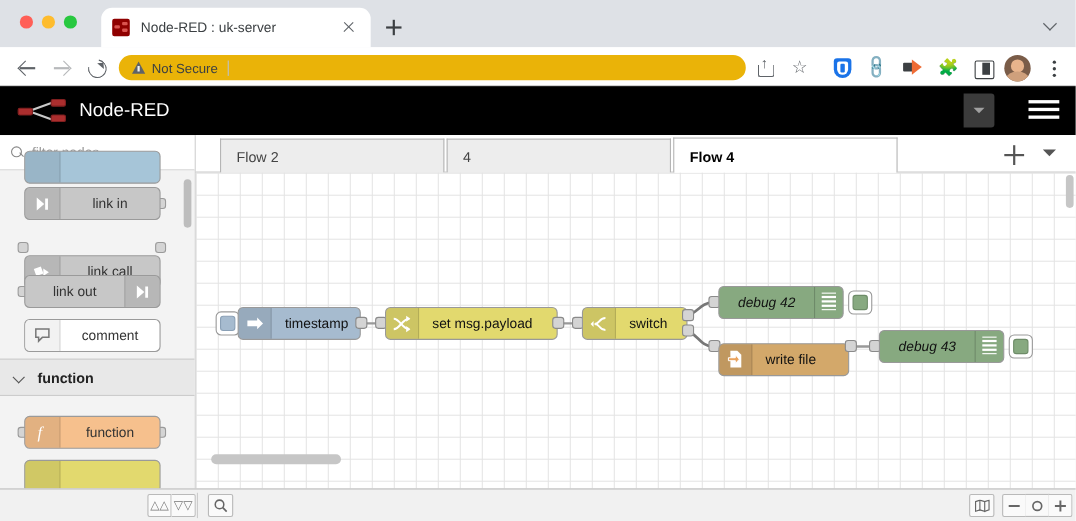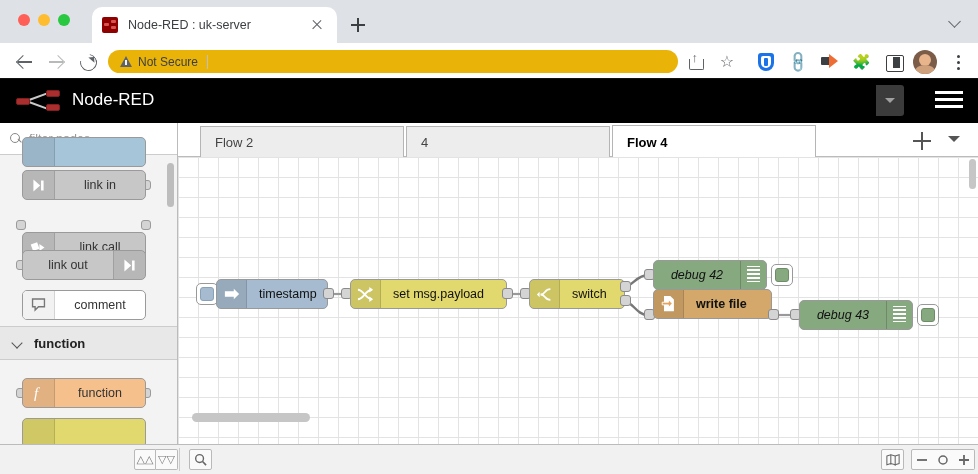--- a/index.html
+++ b/index.html
@@ -582,21 +582,21 @@
                 <i></i>
                 <i></i>
               </div>
           </div>
         </div>
         <div class="btn-square" style="left:593px; top:107px;">
           <i style="background:#87a980; border:1px solid #6e8c68;"></i>
         </div>
 
         <div class="port" style="left:466px; top:152px;"></div>
-        <div class="node" style="left:475px; top:132px; width:119px; background:#d3a86a;font-weight:bold;">
+        <div class="node" style="left:475px; top:155px; width:119px; background:#d3a86a;">
           <div class="n-ic">
             <svg width="17" height="18" viewBox="0 0 18 20">
                 <path d="M4 1 h7 l4 4 v13 h-11 z" fill="#fff"></path>
                 <path d="M2 11 h7 v3 l4 -4.5 -4 -4.5 v3 h-7 z" fill="#e9a25c" stroke="#fff" stroke-width="1"></path>
               </svg>
           </div>
           <div class="n-lab">write file</div>
         </div>
         <div class="port" style="left:590px; top:152px;"></div>
 

